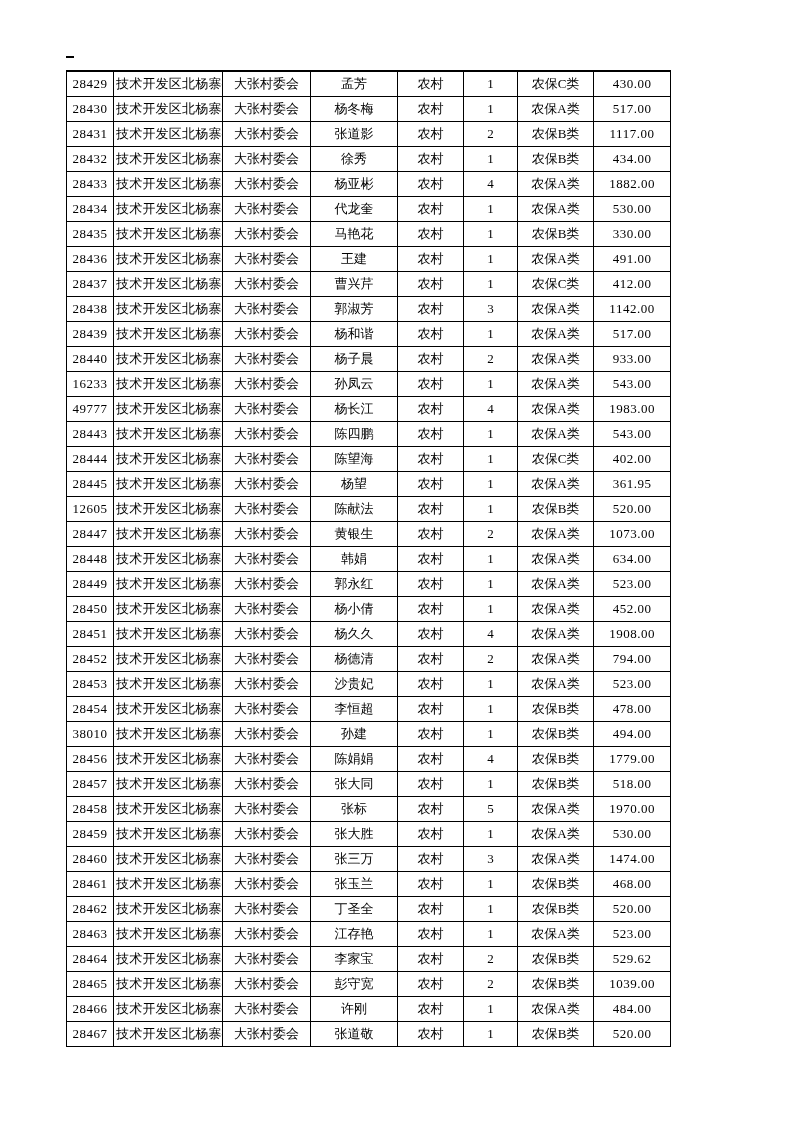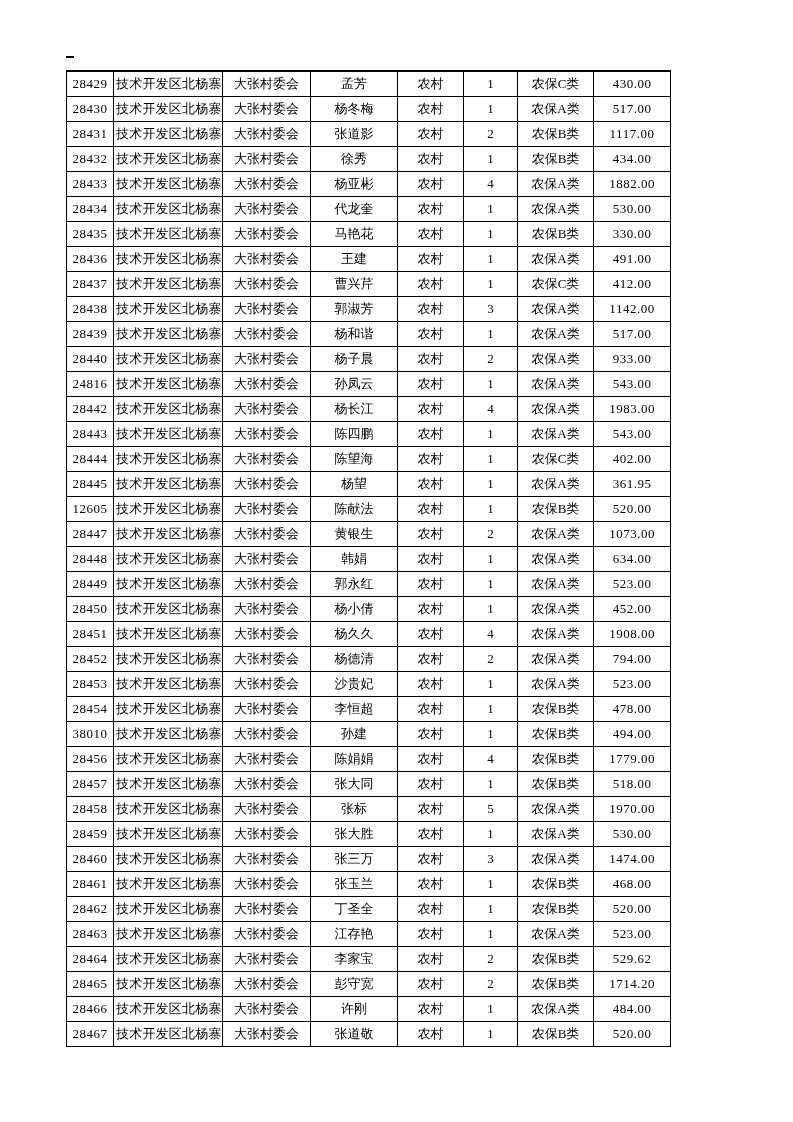--- a/index.html
+++ b/index.html
@@ -215,33 +215,33 @@
           <span class="clip">技术开发区北杨寨街</span>
         </td>
         <td class="col-committee">大张村委会</td>
         <td class="col-name">杨子晨</td>
         <td class="col-residence">农村</td>
         <td class="col-count">2</td>
         <td class="col-category">农保A类</td>
         <td class="col-amount">933.00</td>
       </tr>
       <tr>
-        <td class="col-serial">24816</td>
+        <td class="col-serial">16233</td>
         <td class="col-street">
           <span class="clip">技术开发区北杨寨街</span>
         </td>
         <td class="col-committee">大张村委会</td>
         <td class="col-name">孙凤云</td>
         <td class="col-residence">农村</td>
         <td class="col-count">1</td>
         <td class="col-category">农保A类</td>
         <td class="col-amount">543.00</td>
       </tr>
       <tr>
-        <td class="col-serial">28442</td>
+        <td class="col-serial">49777</td>
         <td class="col-street">
           <span class="clip">技术开发区北杨寨街</span>
         </td>
         <td class="col-committee">大张村委会</td>
         <td class="col-name">杨长江</td>
         <td class="col-residence">农村</td>
         <td class="col-count">4</td>
         <td class="col-category">农保A类</td>
         <td class="col-amount">1983.00</td>
       </tr>
@@ -512,21 +512,21 @@
       <tr>
         <td class="col-serial">28465</td>
         <td class="col-street">
           <span class="clip">技术开发区北杨寨街</span>
         </td>
         <td class="col-committee">大张村委会</td>
         <td class="col-name">彭守宽</td>
         <td class="col-residence">农村</td>
         <td class="col-count">2</td>
         <td class="col-category">农保B类</td>
-        <td class="col-amount">1714.20</td>
+        <td class="col-amount">1039.00</td>
       </tr>
       <tr>
         <td class="col-serial">28466</td>
         <td class="col-street">
           <span class="clip">技术开发区北杨寨街</span>
         </td>
         <td class="col-committee">大张村委会</td>
         <td class="col-name">许刚</td>
         <td class="col-residence">农村</td>
         <td class="col-count">1</td>

